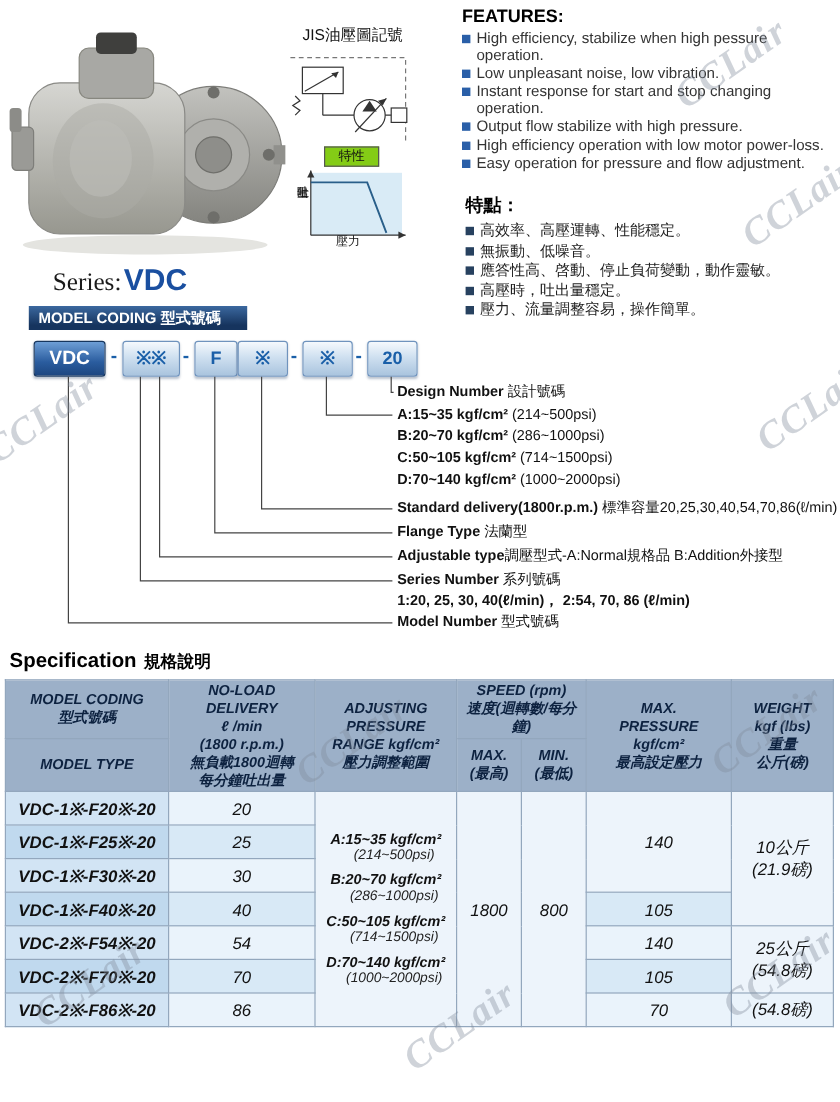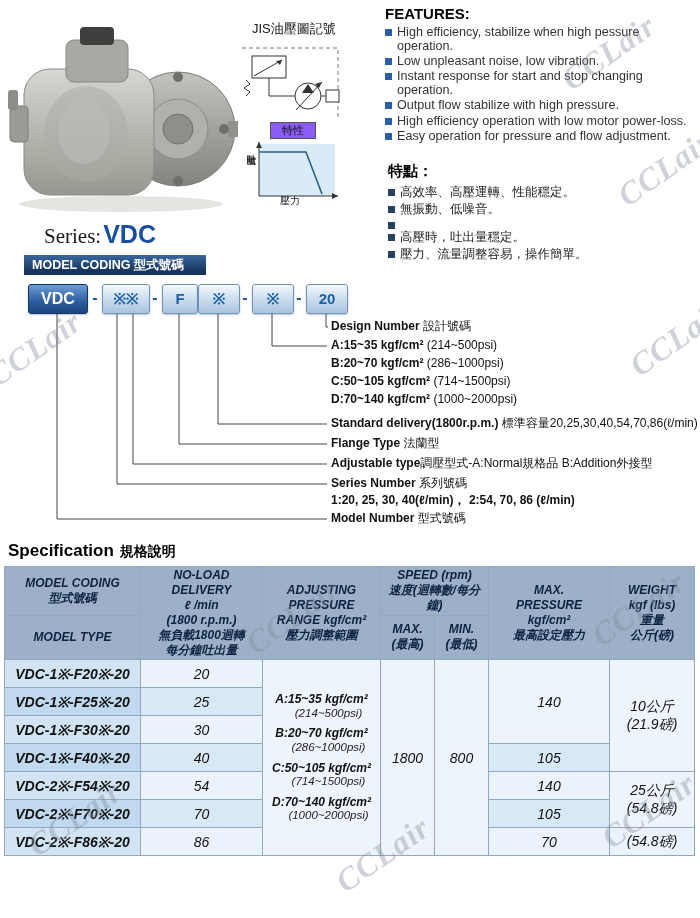--- a/index.html
+++ b/index.html
@@ -14,21 +14,21 @@
   
   .photo{position:absolute;left:6px;top:14px;width:232px;height:202px;}
 
   
   .jis-label{position:absolute;left:252px;top:20px;font-size:13px;color:#111;}
   .jis-svg{position:absolute;left:238px;top:36px;}
 
   
   .char-box{position:absolute;left:242px;top:122px;width:102px;height:86px;}
   .char-title{position:absolute;left:28px;top:0;width:44px;height:15px;border:1px solid #555;
-              background:#8b5cf6;font-size:11px;text-align:center;line-height:15px;color:#111;}
+              background:#84cc16;font-size:11px;text-align:center;line-height:15px;color:#111;}
   .char-svg{position:absolute;left:0;top:18px;}
   .char-y{position:absolute;left:2px;top:24px;writing-mode:vertical-rl;font-size:10px;color:#111;letter-spacing:1px;}
   .char-x{position:absolute;left:38px;top:72px;font-size:10px;color:#111;}
 
   
   .features{position:absolute;left:385px;top:5px;width:312px;}
   .features-title{font-size:15px;font-weight:bold;color:#000;margin-bottom:3px;}
   .feat-item{display:flex;align-items:flex-start;font-size:12.6px;line-height:1.12;color:#333;margin-bottom:1px;}
   .sq{flex:0 0 auto;width:7px;height:7px;background:#2a5fa8;margin:4px 5px 0 0;}
   .features-zh{position:absolute;left:388px;top:162px;width:308px;}
@@ -191,20 +191,21 @@
     <div class="featzh-item">
         <span class="sq"></span>
         <span>高效率、高壓運轉、性能穩定。</span>
       </div>
     <div class="featzh-item">
         <span class="sq"></span>
         <span>無振動、低噪音。</span>
       </div>
     <div class="featzh-item">
         <span class="sq"></span>
+        <span>應答性高、啓動、停止負荷變動，動作靈敏。</span>
       </div>
     <div class="featzh-item">
         <span class="sq"></span>
         <span>高壓時，吐出量穩定。</span>
       </div>
     <div class="featzh-item">
         <span class="sq"></span>
         <span>壓力、流量調整容易，操作簡單。</span>
       </div>
   </div>

